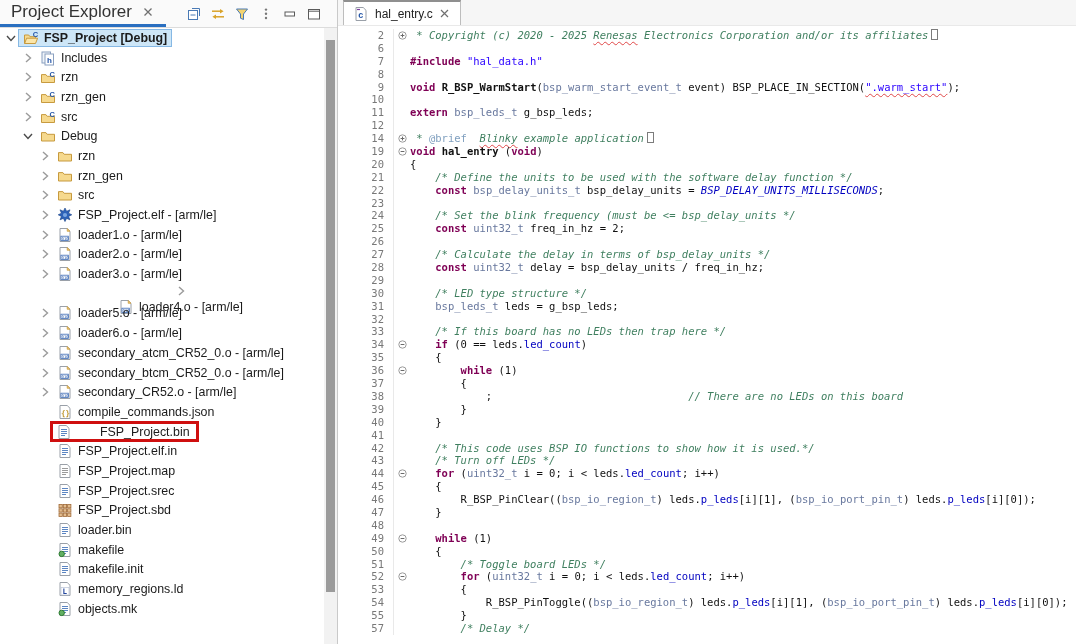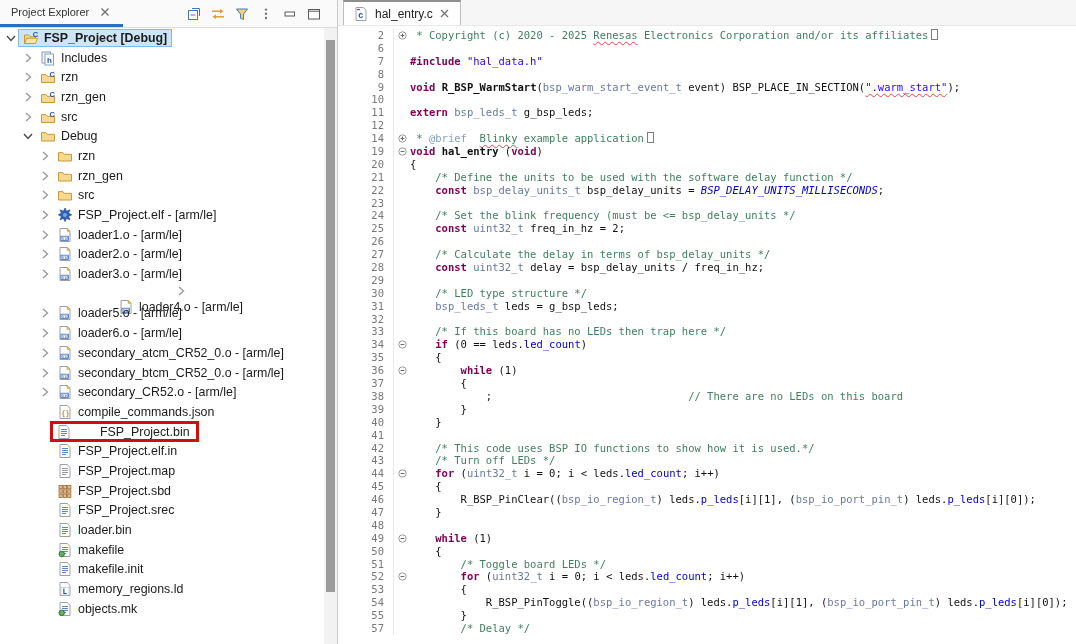--- a/index.html
+++ b/index.html
@@ -7,21 +7,21 @@
        font-family:"Liberation Sans",sans-serif;-webkit-font-smoothing:antialiased;}
   .app{display:flex;width:1076px;height:644px;}
 
   
   .explorer{width:338px;min-width:338px;height:100%;position:relative;background:#fff;
             border-right:1px solid #c9c9c9;box-sizing:border-box;}
   .exp-header{height:28px;display:flex;align-items:stretch;background:#fafafa;
               border-bottom:1px solid #dcdcdc;box-sizing:border-box;}
   .exp-tab{display:flex;align-items:center;gap:7px;padding:0 9px 0 11px;
            border-bottom:3px solid var(--accent-blue);box-sizing:border-box;}
-  .exp-tab-label{font-size:11px;color:#333;}
+  .exp-tab-label{font-size:17px;color:#333;}
   .icon-btn{display:inline-flex;align-items:center;justify-content:center;width:18px;height:18px;}
   .exp-toolbar{margin-left:auto;display:flex;align-items:center;gap:6px;padding-right:14px;}
 
   .tree{position:absolute;top:28px;left:0;right:13px;bottom:0;overflow:hidden;}
   .trow{height:19.7px;display:flex;align-items:center;white-space:nowrap;overflow:visible;}
   .tarrow{width:15px;height:14px;display:inline-flex;align-items:center;justify-content:center;flex:none;}
   .titem{display:inline-flex;align-items:center;gap:5px;padding:0 4px;height:18px;
          border:1px solid transparent;box-sizing:border-box;}
   .titem.selected{background:var(--selection-bg);border:1px solid var(--selection-border);}
   .titem.red-box{border:3px solid var(--annotation-red);height:21px;padding:0 6px 0 3px;margin-left:-2px;gap:28px;}
@@ -42,21 +42,21 @@
 
   .code{flex:1;overflow:hidden;font-family:"DejaVu Sans Mono",monospace;font-size:10.5px;
         padding-top:3px;background:#fff;}
   .cline{height:12.9px;line-height:12.9px;display:flex;white-space:pre;}
   .lnum{width:46px;text-align:right;padding-right:9px;color:var(--line-number);flex:none;}
   .fgut{width:17px;flex:none;border-left:1px solid #e9e9e9;display:flex;align-items:center;
         justify-content:center;box-sizing:border-box;}
   .ltext{flex:1;color:#111;}
 
   .tk-keyword{color:var(--keyword);font-weight:bold;}
-  .tk-comment{color:var(--comment);}
+  .tk-comment{color:var(--comment);font-style:italic;}
   .tk-string{color:var(--string);}
   .tk-field{color:var(--field);}
   .tk-enumerator{color:var(--enumerator);font-style:italic;}
   .tk-typedef{color:var(--typedef);}
   .tk-doc-tag{color:var(--doc-tag);}
   .tk-function{color:#111;font-weight:bold;}
   .sp{text-decoration-line:underline;text-decoration-style:wavy;
       text-decoration-color:var(--spell-red);text-decoration-thickness:1px;text-underline-offset:2px;}
   .end-box{display:inline-block;width:5px;height:9px;border:1px solid #7c7c7c;
            margin-left:3px;vertical-align:-1px;}
@@ -494,48 +494,48 @@
               </svg>
             </span>
             <span class="tlabel">FSP_Project.map</span>
           </span>
         </div>
         <div class="trow" style="padding-left: 37px;">
           <span class="tarrow"></span>
           <span class="titem">
             <span class="ticon">
               <svg width="16" height="16" viewBox="0 0 16 16">
+                <path d="M3 1.5 h7.2 l2.8 2.8 V14.5 H3z" fill="#fff" stroke="#9aa0a8"></path>
+                <g stroke="#5b85c2" stroke-width="1">
+                  <path d="M5 5.5h6M5 7.5h6M5 9.5h6M5 11.5h4"></path>
+                </g>
+              </svg>
+            </span>
+            <span class="tlabel">FSP_Project.srec</span>
+          </span>
+        </div>
+        <div class="trow" style="padding-left: 37px;">
+          <span class="tarrow"></span>
+          <span class="titem">
+            <span class="ticon">
+              <svg width="16" height="16" viewBox="0 0 16 16">
                 <g fill="#e3bd8e" stroke="#a06a38" stroke-width="0.8">
                   <rect x="2" y="2.5" width="3.3" height="3.3"></rect>
                   <rect x="6.3" y="2.5" width="3.3" height="3.3"></rect>
                   <rect x="10.6" y="2.5" width="3.3" height="3.3"></rect>
                   <rect x="2" y="6.8" width="3.3" height="3.3"></rect>
                   <rect x="6.3" y="6.8" width="3.3" height="3.3"></rect>
                   <rect x="10.6" y="6.8" width="3.3" height="3.3"></rect>
                   <rect x="2" y="11.1" width="3.3" height="3.3"></rect>
                   <rect x="6.3" y="11.1" width="3.3" height="3.3"></rect>
                   <rect x="10.6" y="11.1" width="3.3" height="3.3"></rect>
                 </g>
               </svg>
             </span>
             <span class="tlabel">FSP_Project.sbd</span>
-          </span>
-        </div>
-        <div class="trow" style="padding-left: 37px;">
-          <span class="tarrow"></span>
-          <span class="titem">
-            <span class="ticon">
-              <svg width="16" height="16" viewBox="0 0 16 16">
-                <path d="M3 1.5 h7.2 l2.8 2.8 V14.5 H3z" fill="#fff" stroke="#9aa0a8"></path>
-                <g stroke="#5b85c2" stroke-width="1">
-                  <path d="M5 5.5h6M5 7.5h6M5 9.5h6M5 11.5h4"></path>
-                </g>
-              </svg>
-            </span>
-            <span class="tlabel">FSP_Project.srec</span>
           </span>
         </div>
         <div class="trow" style="padding-left: 37px;">
           <span class="tarrow"></span>
           <span class="titem">
             <span class="ticon">
               <svg width="16" height="16" viewBox="0 0 16 16">
                 <path d="M3 1.5 h7.2 l2.8 2.8 V14.5 H3z" fill="#fff" stroke="#9aa0a8"></path>
                 <g stroke="#5b85c2" stroke-width="1">
                   <path d="M5 5.5h6M5 7.5h6M5 9.5h6M5 11.5h4"></path>

